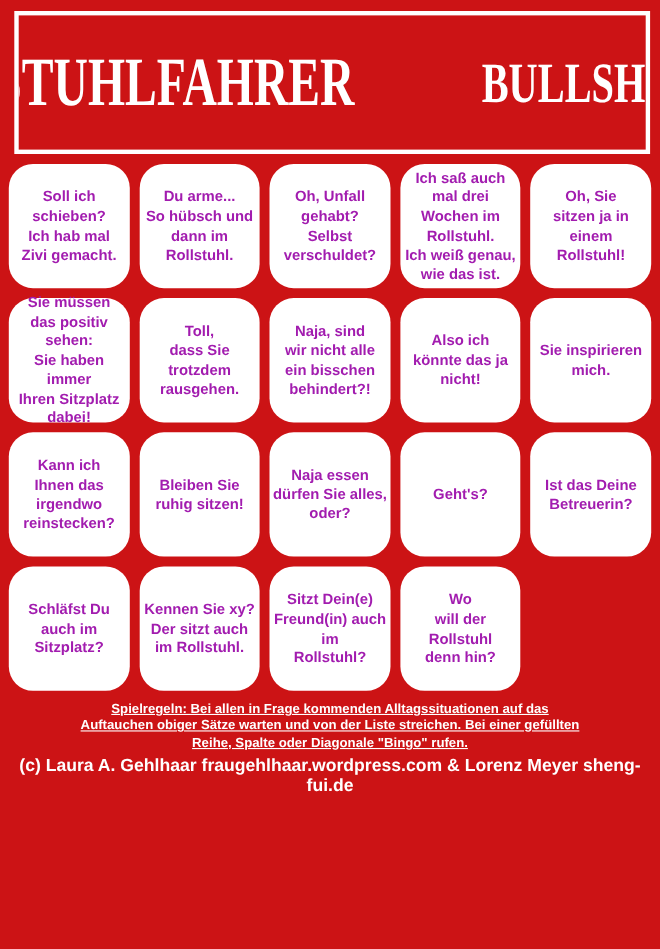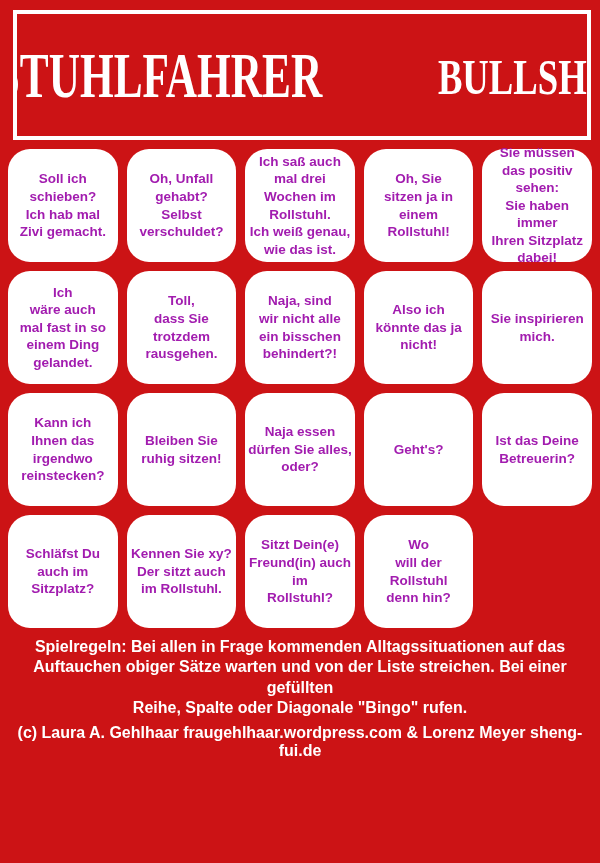--- a/index.html
+++ b/index.html
@@ -52,64 +52,63 @@
     font-weight: bold;
     line-height: 1.3;
     padding: 4px 3px;
     box-sizing: border-box;
   }
   .footer {
     text-align: center;
     color: #ffffff;
   }
   .rules {
-    font-size: 16px;
+    font-size: 12px;
     font-weight: bold;
     line-height: 1.28;
     white-space: pre-line;
     margin: 2px 10px 0 10px;
+    text-decoration: underline;
   }
   .credits {
     font-size: 16px;
     font-weight: bold;
     margin-top: 5px;
   }
 </style>
 </head>
 <body>
 
 <div class="header-frame">
   <div class="title-line t1">ROLLSTUHLFAHRER</div>
   <div class="title-line t2">BULLSHIT-BINGO</div>
 </div>
 
 <div class="grid">
   <div class="cell">Soll ich schieben?
 Ich hab mal
 Zivi gemacht.</div>
+  <div class="cell">Du arme...
+So hübsch und
+dann im Rollstuhl.</div>
   <div class="cell">Oh, Unfall gehabt?
 Selbst verschuldet?</div>
   <div class="cell">Ich saß auch
 mal drei Wochen im
 Rollstuhl.
 Ich weiß genau,
 wie das ist.</div>
   <div class="cell">Oh, Sie
 sitzen ja in einem
 Rollstuhl!</div>
   <div class="cell">Sie müssen
 das positiv sehen:
 Sie haben immer
 Ihren Sitzplatz
 dabei!</div>
-  <div class="cell">Ich
-wäre auch
-mal fast in so
-einem Ding
-gelandet.</div>
   <div class="cell">Toll,
 dass Sie trotzdem
 rausgehen.</div>
   <div class="cell">Naja, sind
 wir nicht alle
 ein bisschen
 behindert?!</div>
   <div class="cell">Also ich
 könnte das ja
 nicht!</div>

